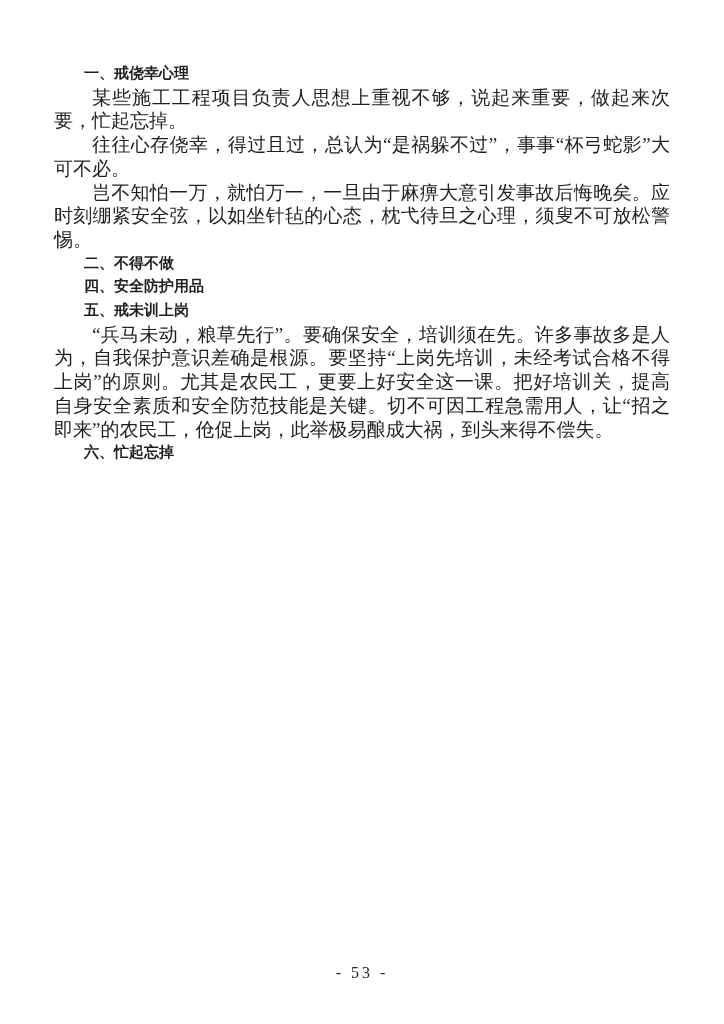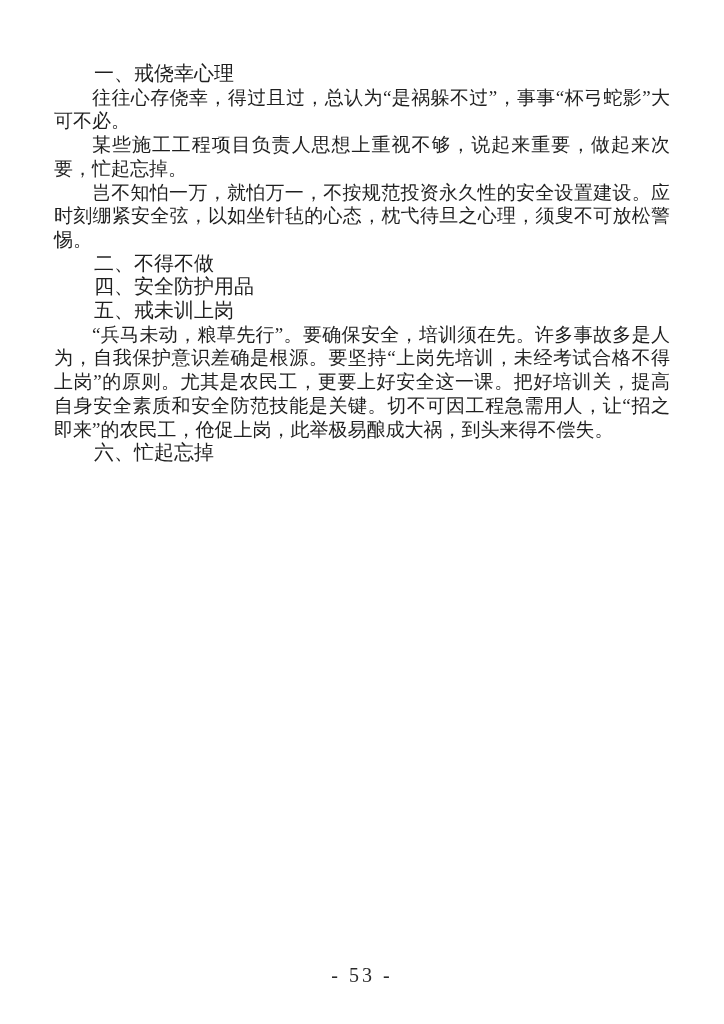--- a/index.html
+++ b/index.html
@@ -13,55 +13,55 @@
     color: #1f1f1f;
   }
   .content {
     position: absolute;
     left: 54px;
     top: 62px;
     width: 616px;
   }
   .sec-heading {
     margin: 0;
-    font-weight: 400;
-    font-size: 20px;
+    font-weight: 700;
+    font-size: 15px;
     line-height: 23.7px;
     text-indent: 2em;
     white-space: nowrap;
   }
   .para {
     margin: 0;
     font-size: 19px;
     line-height: 23.7px;
     text-indent: 2em;
     text-align: justify;
     text-justify: inter-ideograph;
   }
   .page-footer {
     position: absolute;
     left: 0;
     top: 964px;
     width: 724px;
     text-align: center;
-    font-size: 20px;
+    font-size: 16px;
     letter-spacing: 3px;
     color: #2a2a2a;
   }
 </style>
 </head>
 <body>
 
 <div class="page">
   <div class="content">
 
     <h2 class="sec-heading">一、戒侥幸心理</h2>
+    <p class="para">某些施工工程项目负责人思想上重视不够，说起来重要，做起来次要，忙起忘掉。</p>
     <p class="para">往往心存侥幸，得过且过，总认为“是祸躲不过”，事事“杯弓蛇影”大可不必。</p>
-    <p class="para">某些施工工程项目负责人思想上重视不够，说起来重要，做起来次要，忙起忘掉。</p>
-    <p class="para">岂不知怕一万，就怕万一，不按规范投资永久性的安全设置建设。应时刻绷紧安全弦，以如坐针毡的心态，枕弋待旦之心理，须叟不可放松警惕。</p>
+    <p class="para">岂不知怕一万，就怕万一，一旦由于麻痹大意引发事故后悔晚矣。应时刻绷紧安全弦，以如坐针毡的心态，枕弋待旦之心理，须叟不可放松警惕。</p>
 
     <h2 class="sec-heading">二、不得不做</h2>
 
 
     <h2 class="sec-heading">四、安全防护用品</h2>
 
     <h2 class="sec-heading">五、戒未训上岗</h2>
     <p class="para">“兵马未动，粮草先行”。要确保安全，培训须在先。许多事故多是人为，自我保护意识差确是根源。要坚持“上岗先培训，未经考试合格不得上岗”的原则。尤其是农民工，更要上好安全这一课。把好培训关，提高自身安全素质和安全防范技能是关键。切不可因工程急需用人，让“招之即来”的农民工，伧促上岗，此举极易酿成大祸，到头来得不偿失。</p>
 
     <h2 class="sec-heading">六、忙起忘掉</h2>

